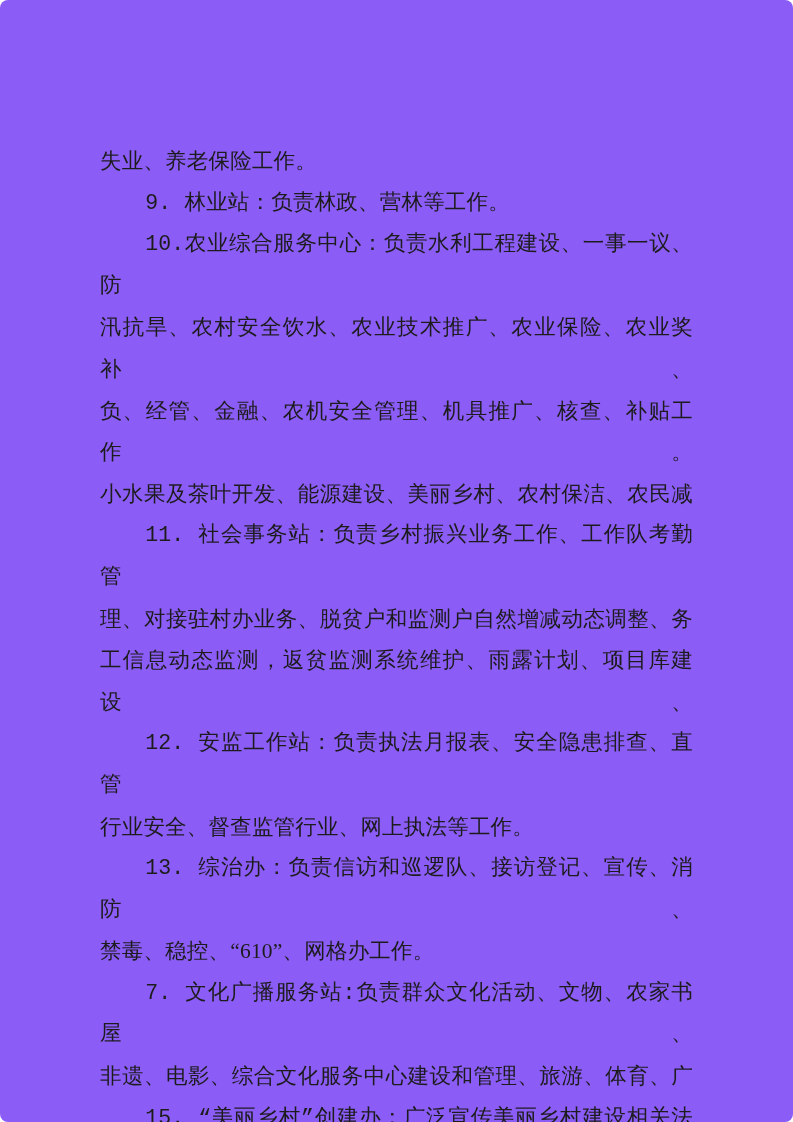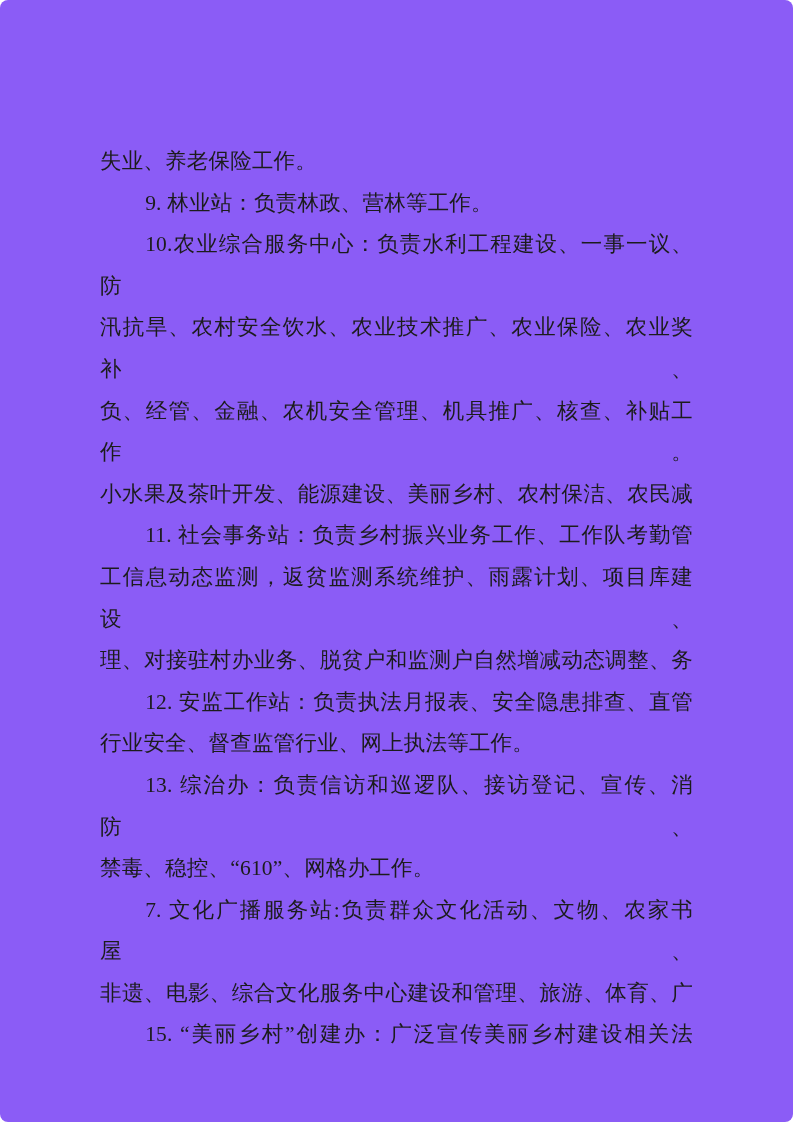--- a/index.html
+++ b/index.html
@@ -32,20 +32,21 @@
   .line {
     text-align: justify;
     text-align-last: left;
     letter-spacing: 0.2px;
   }
   .line.full {
     text-align-last: justify;
   }
   .line.indent {
     text-indent: 2.1em;
+    font-family: Liberation Mono, monospace;
   }
 </style>
 </head>
 <body>
 
 <div class="page">
   <div class="content">
 
     <div class="para">
       <div class="line">失业、养老保险工作。</div>
@@ -57,22 +58,22 @@
 
     <div class="para">
       <div class="line full indent">10.农业综合服务中心：负责水利工程建设、一事一议、防</div>
       <div class="line full">汛抗旱、农村安全饮水、农业技术推广、农业保险、农业奖补、</div>
       <div class="line full">负、经管、金融、农机安全管理、机具推广、核查、补贴工作。</div>
       <div class="line full">小水果及茶叶开发、能源建设、美丽乡村、农村保洁、农民减</div>
     </div>
 
     <div class="para">
       <div class="line full indent">11. 社会事务站：负责乡村振兴业务工作、工作队考勤管</div>
+      <div class="line full">理、对接驻村办业务、脱贫户和监测户自然增减动态调整、务</div>
       <div class="line full">工信息动态监测，返贫监测系统维护、雨露计划、项目库建设、</div>
-      <div class="line full">理、对接驻村办业务、脱贫户和监测户自然增减动态调整、务</div>
     </div>
 
     <div class="para">
       <div class="line full indent">12. 安监工作站：负责执法月报表、安全隐患排查、直管</div>
       <div class="line">行业安全、督查监管行业、网上执法等工作。</div>
     </div>
 
     <div class="para">
       <div class="line full indent">13. 综治办：负责信访和巡逻队、接访登记、宣传、消防、</div>
       <div class="line">禁毒、稳控、“610”、网格办工作。</div>

